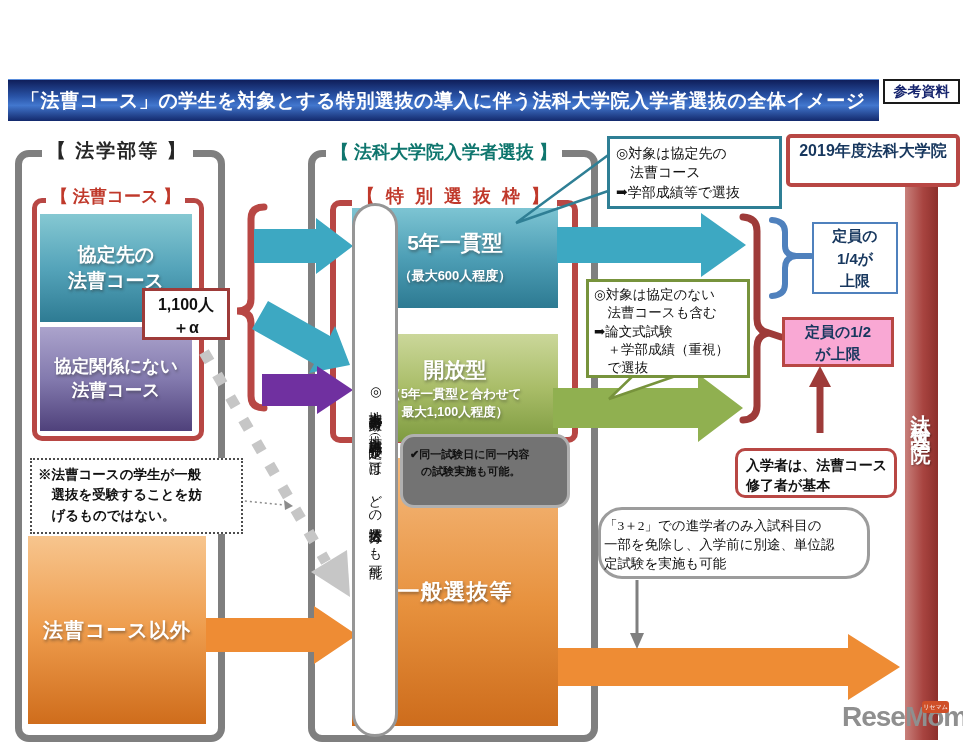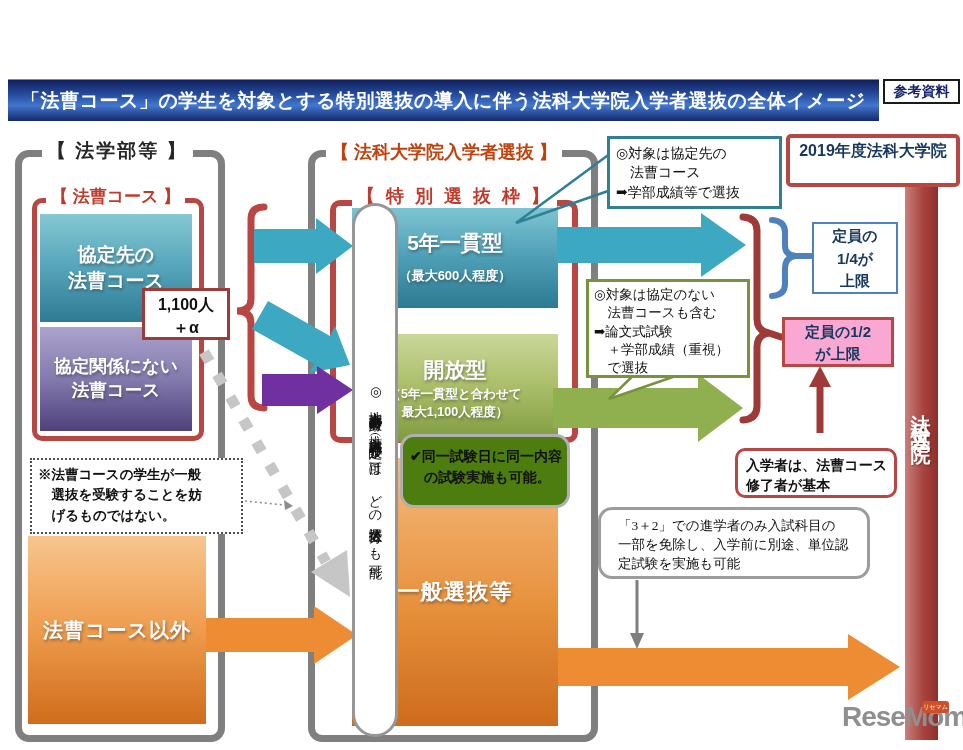--- a/index.html
+++ b/index.html
@@ -20,21 +20,21 @@
 
   .frame-gray { border:7px solid #7f7f7f; border-radius:14px; z-index:1; }
   .frame-left { left:15px; top:150px; width:210px; height:592px; }
   .frame-mid  { left:308px; top:150px; width:290px; height:592px; }
   .frame-red  { border:6px solid #b84744; border-radius:10px; z-index:1; }
   .frame-hosso   { left:32px;  top:198px; width:172px; height:243px; border-width:5px; }
   .frame-special { left:330px; top:200px; width:248px; height:243px; }
 
   .frame-label { background:#fff; font-weight:bold; z-index:3; padding:0 5px; white-space:nowrap; }
   .label-hougakubu  { left:42px;  top:138px; font-size:19px; color:#262626; letter-spacing:2px; }
-  .label-mid-header { left:326px; top:140px; font-size:18px; color:#c2410c; }
+  .label-mid-header { left:326px; top:140px; font-size:18px; color:#0f766e; }
   .label-hosso   { left:46px;  top:185px; font-size:17px; color:#c0392b; }
   .label-special { left:352px; top:184px; font-size:18px; color:#c0392b; letter-spacing:3px; }
 
   .gbox { color:#fff; font-weight:bold; text-align:center; z-index:2;
     text-shadow:1px 2px 3px rgba(40,40,40,.45);
     display:flex; flex-direction:column; justify-content:center; }
   .box-agreement   { left:40px; top:214px; width:152px; height:108px; font-size:19px; line-height:1.35;
     background:linear-gradient(180deg,#85c8d2 0%,#55a4ba 50%,#2e7b93 100%); }
   .box-noagreement { left:40px; top:327px; width:152px; height:104px; font-size:17.5px; line-height:1.35;
     background:linear-gradient(180deg,#aba3cc 0%,#837aae 50%,#4f417b 100%); }
@@ -57,32 +57,32 @@
     border:2px dotted #4d4d4d; background:#fff; font-size:13.5px; font-weight:bold;
     line-height:1.5; padding:5px 2px 0 6px; white-space:nowrap; }
 
   .pill { left:352px; top:203px; width:46px; height:534px; z-index:6;
     background:#fff; border:3px solid #969696; border-radius:24px;
     display:flex; align-items:center; justify-content:center; }
   .pill-text { writing-mode:vertical-rl; text-orientation:upright; font-size:13.5px;
     letter-spacing:1px; }
 
   .same-day { left:400px; top:434px; width:170px; height:74px; z-index:7;
-    background:#4d7c0f; border:3px solid #b0b0b0; border-radius:14px;
-    font-size:14px; font-weight:bold; line-height:1.5; padding:9px 0 0 7px; white-space:nowrap; }
+    background:#737373; border:3px solid #b0b0b0; border-radius:14px;
+    font-size:11px; font-weight:bold; line-height:1.5; padding:9px 0 0 7px; white-space:nowrap; }
   .callout-teal  { left:607px; top:136px; width:175px; height:73px; z-index:6;
     border:3px solid #2f7f95; background:#fff; font-size:14px; line-height:1.38; padding:5px 6px; white-space:nowrap; }
   .callout-green { left:586px; top:279px; width:164px; height:99px; z-index:6;
     border:3px solid #77933c; background:#fff; font-size:13.5px; line-height:1.36; padding:4px 5px; white-space:nowrap; }
   .admitted { left:735px; top:448px; width:162px; height:50px; z-index:6;
     border:3px solid #b84744; border-radius:10px; background:#fff;
     font-size:14px; font-weight:bold; line-height:1.4; padding:5px 8px; white-space:nowrap; }
   .three-two { left:598px; top:507px; width:272px; height:72px; z-index:6;
-    border:3px solid #9c9c9c; border-radius:14px; background:#fff;
-    font-size:13.5px; line-height:1.42; padding:6px 17px; white-space:nowrap; }
+    border:3px solid #9c9c9c; border-radius:24px; background:#fff;
+    font-size:13.5px; line-height:1.42; padding:6px 3px; white-space:nowrap; }
 
   .cap2019 { left:786px; top:134px; width:174px; height:53px; z-index:6;
     border:4px solid #b84744; border-radius:5px; background:#fff;
     color:#17375e; font-weight:bold; font-size:16px; text-align:center; line-height:1.4; padding-top:2px; }
   .quarter { left:812px; top:222px; width:86px; height:72px; z-index:6;
     border:2px solid #4f81bd; background:#fff; color:#17375e; font-weight:bold; font-size:15px;
     text-align:center; line-height:1.5; padding-top:1px; }
   .half { left:782px; top:317px; width:112px; height:50px; z-index:6;
     border:3px solid #b84744; background:#f9a8d4; color:#17375e; font-weight:bold; font-size:15px;
     text-align:center; line-height:1.45; padding-top:1px; }

